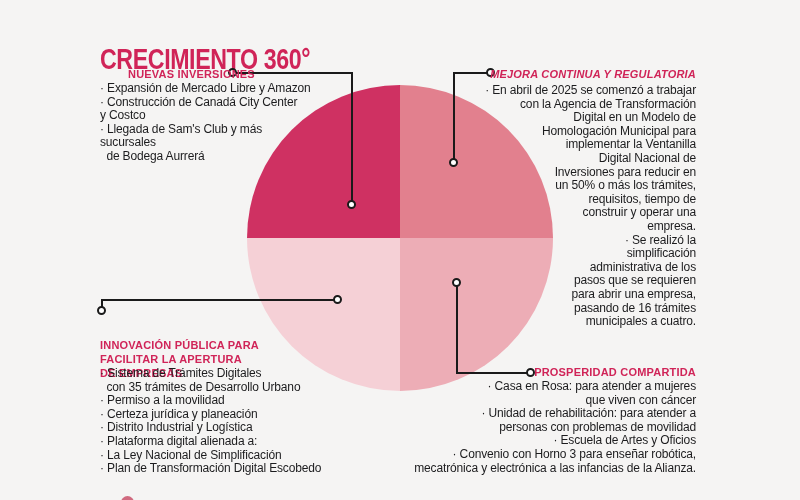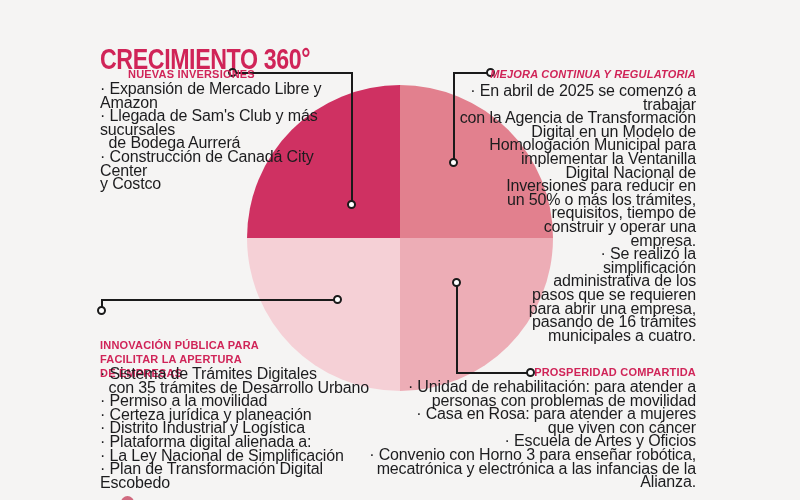--- a/index.html
+++ b/index.html
@@ -23,21 +23,21 @@
   }
   
   .pie{
     left:247px;top:85px;width:306px;height:306px;border-radius:50%;
   }
   
   .sec-title{
     font-size:11px;font-weight:700;color:var(--accent);
     letter-spacing:0.2px;line-height:14px;white-space:pre-line;margin:0;
   }
-  .sec-body{font-size:16px;line-height:13.6px;letter-spacing:-0.15px;}
+  .sec-body{font-size:12px;line-height:13.6px;letter-spacing:-0.15px;}
   .bullet{white-space:pre-wrap;margin:0;}
   .sec-tl-title{left:100px;top:67px;margin-left:28px;}
   .sec-tl-body{left:100px;top:82px;width:262px;text-align:left;}
   .sec-tr-title{right:104px;top:67px;text-align:right;font-style:italic;}
   .sec-tr-body{right:104px;top:84px;width:250px;text-align:right;}
   .sec-bl-title{left:100px;top:323px;margin-top:15px;}
   .sec-bl-body{left:100px;top:367px;width:290px;text-align:left;}
   .sec-br-title{right:104px;top:365px;text-align:left;}
   .sec-br-body{right:104px;top:380px;width:360px;text-align:right;}
   
@@ -83,25 +83,25 @@
   <div class="abs cline" style="left:456px;top:286px;width:2px;height:88px;"></div>
   <div class="abs cline" style="left:456px;top:372px;width:72px;height:2px;"></div>
   <div class="abs dot" style="left:452px;top:278px;"></div>
   <div class="abs dot" style="left:526px;top:368px;"></div>
 </div>
 
 <div>
   <h2 class="abs sec-title sec-tl-title">NUEVAS INVERSIONES</h2>
   <div class="abs sec-body sec-tl-body">
     <div class="bullet">· Expansión de Mercado Libre y Amazon</div>
+    <div class="bullet">· Construcción de Canadá City Center
+y Costco</div>
     <div class="bullet">· Llegada de Sam's Club y más
 sucursales
   de Bodega Aurrerá</div>
-    <div class="bullet">· Construcción de Canadá City Center
-y Costco</div>
   </div>
 </div>
 
 <div>
   <h2 class="abs sec-title sec-tr-title">MEJORA CONTINUA Y REGULATORIA</h2>
   <div class="abs sec-body sec-tr-body">
     <div class="bullet">· En abril de 2025 se comenzó a trabajar
 con la Agencia de Transformación
 Digital en un Modelo de
 Homologación Municipal para
@@ -134,23 +134,23 @@
     <div class="bullet">· Distrito Industrial y Logística</div>
     <div class="bullet">· Plataforma digital alienada a:</div>
     <div class="bullet">· La Ley Nacional de Simplificación</div>
     <div class="bullet">· Plan de Transformación Digital Escobedo</div>
   </div>
 </div>
 
 <div>
   <h2 class="abs sec-title sec-br-title">PROSPERIDAD COMPARTIDA</h2>
   <div class="abs sec-body sec-br-body">
+    <div class="bullet">· Casa en Rosa: para atender a mujeres
+que viven con cáncer</div>
     <div class="bullet">· Unidad de rehabilitación: para atender a
 personas con problemas de movilidad</div>
-    <div class="bullet">· Casa en Rosa: para atender a mujeres
-que viven con cáncer</div>
     <div class="bullet">· Escuela de Artes y Oficios</div>
     <div class="bullet">· Convenio con Horno 3 para enseñar robótica,
 mecatrónica y electrónica a las infancias de la Alianza.</div>
   </div>
 </div>
 
 <div class="abs bottom-dot" style="background: rgb(208, 106, 127);"></div>
 
 </body></html>

